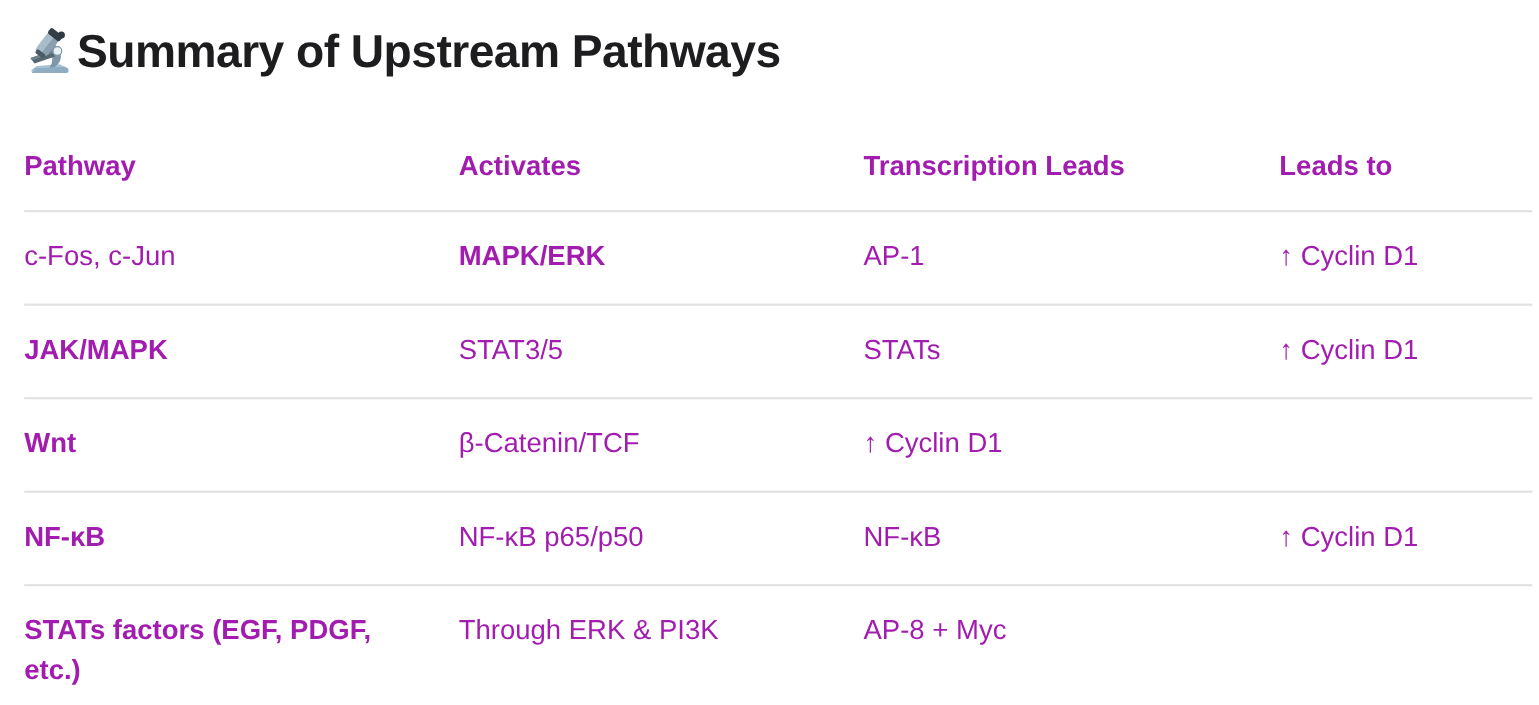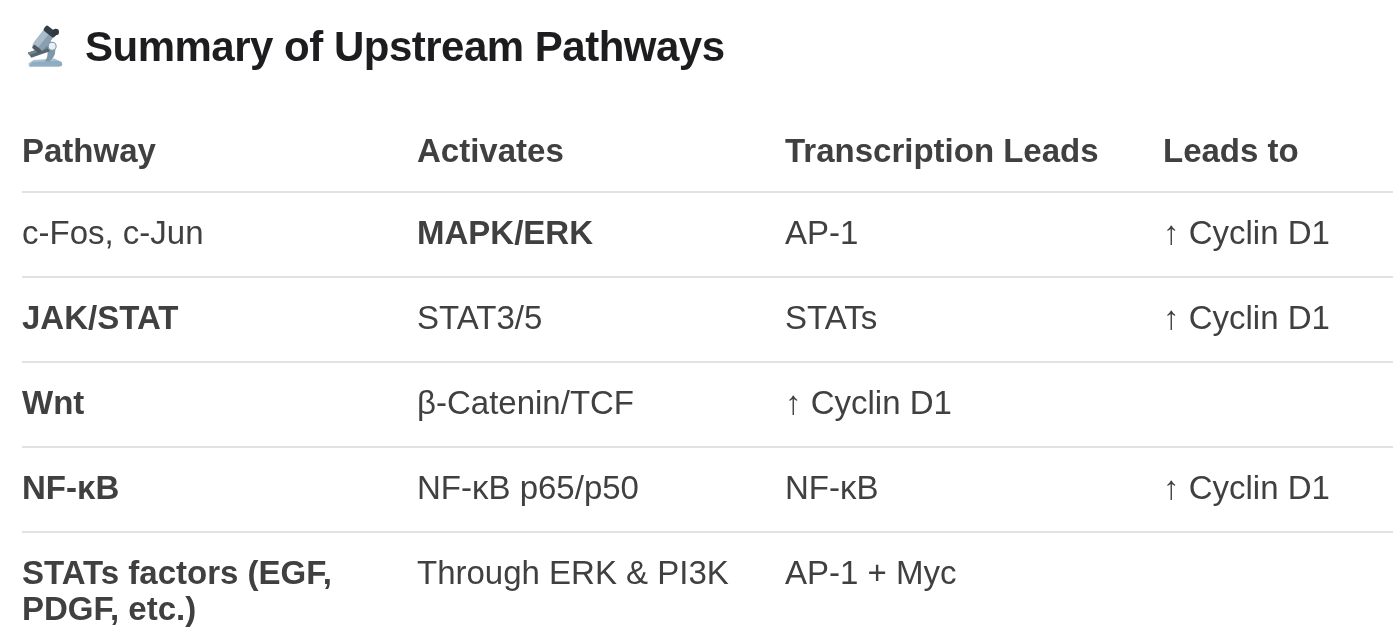--- a/index.html
+++ b/index.html
@@ -11,21 +11,21 @@
   }
   .page {
     width: 1399px;
     height: 641px;
     padding: 22px 6px 0 22px;
     overflow: hidden;
   }
   .title-row {
     display: flex;
     align-items: center;
-    gap: 17px;
+    gap: 2px;
     height: 50px;
   }
   .title-row .icon {
     width: 46px;
     height: 46px;
     display: inline-flex;
     align-items: center;
     justify-content: center;
     flex: 0 0 auto;
   }
@@ -45,25 +45,25 @@
     display: grid;
     grid-template-columns: 395px 368px 378px 1fr;
     border-bottom: 2px solid #e2e2e2;
     padding: 22px 0 25px 0;
   }
   .row.header-row {
     padding: 25px 0 22px 0;
   }
   .table .row:last-child { border-bottom: none; }
   .cell {
-    font-size: 33px;
+    font-size: 25px;
     line-height: 36px;
     font-weight: 400;
     padding-right: 30px;
-    color: #404040;
+    color: #a21caf;
   }
   .cell.bold { font-weight: 700; }
 </style>
 </head>
 <body>
 
 <div class="page">
 
   <header class="title-row">
     <span class="icon">
@@ -102,21 +102,21 @@
     </div>
 
     <div class="row">
       <div class="cell">c-Fos, c-Jun</div>
       <div class="cell bold">MAPK/ERK</div>
       <div class="cell">AP-1</div>
       <div class="cell">↑ Cyclin D1</div>
     </div>
 
     <div class="row">
-      <div class="cell bold">JAK/STAT</div>
+      <div class="cell bold">JAK/MAPK</div>
       <div class="cell">STAT3/5</div>
       <div class="cell">STATs</div>
       <div class="cell">↑ Cyclin D1</div>
     </div>
 
     <div class="row">
       <div class="cell bold">Wnt</div>
       <div class="cell">β-Catenin/TCF</div>
       <div class="cell">↑ Cyclin D1</div>
     </div>
@@ -124,17 +124,17 @@
     <div class="row">
       <div class="cell bold">NF-κB</div>
       <div class="cell">NF-κB p65/p50</div>
       <div class="cell">NF-κB</div>
       <div class="cell">↑ Cyclin D1</div>
     </div>
 
     <div class="row">
       <div class="cell bold">STATs factors (EGF, PDGF, etc.)</div>
       <div class="cell">Through ERK &amp; PI3K</div>
-      <div class="cell">AP-1 + Myc</div>
+      <div class="cell">AP-8 + Myc</div>
     </div>
 
   </div>
 </div>
 
 </body></html>

